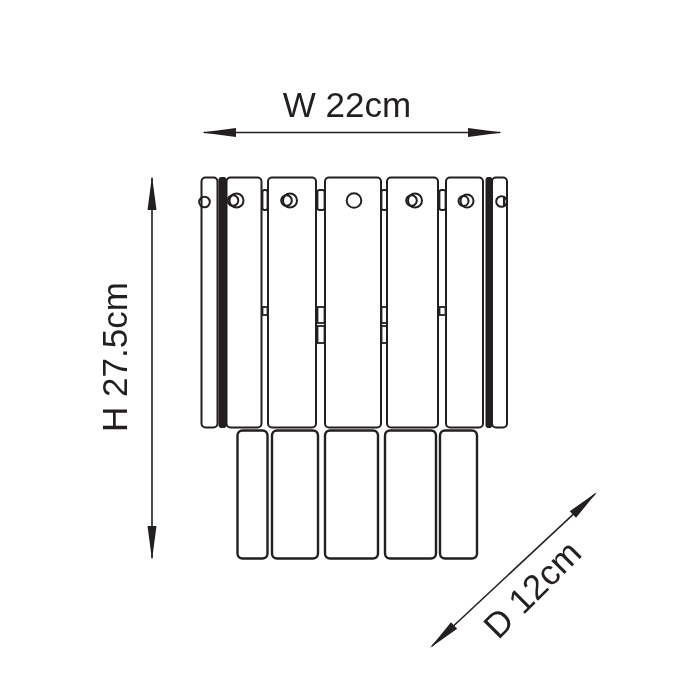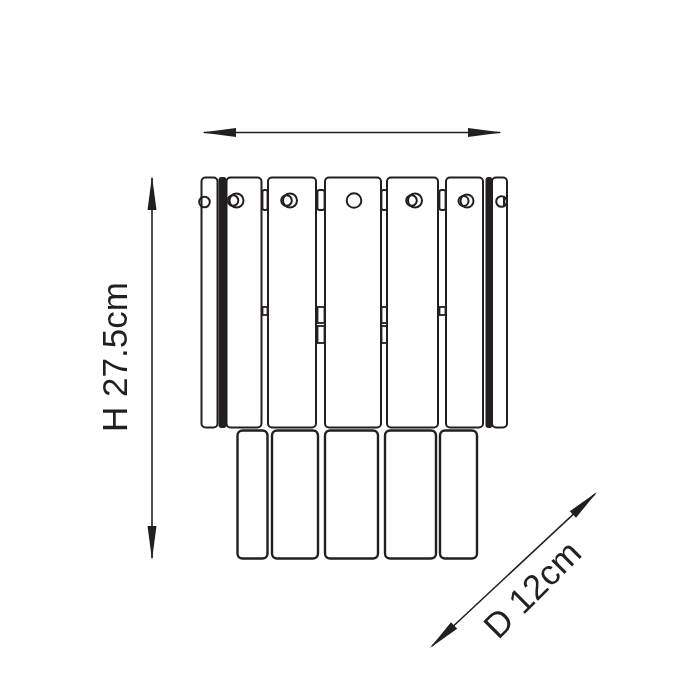--- a/index.html
+++ b/index.html
@@ -110,18 +110,19 @@
         <circle cx="411.5" cy="200.5" r="5.3"></circle>
         <circle cx="467" cy="201" r="6.5"></circle>
         <circle cx="463.5" cy="201" r="5"></circle>
         <circle cx="501.5" cy="201.5" r="5.3"></circle>
         <line x1="504" y1="196" x2="504" y2="207"></line>
       </g>
 
     </g>
   </svg>
 
+  <div class="dim-label" style="left:347px; top:104px;">W 22cm</div>
 
   <div class="dim-label rot-neg90" style="left:114px; top:357px;">H 27.5cm</div>
 
   <div class="dim-label rot-neg45" style="left:532px; top:589px;">D 12cm</div>
 
 </div>
 
 </body></html>

